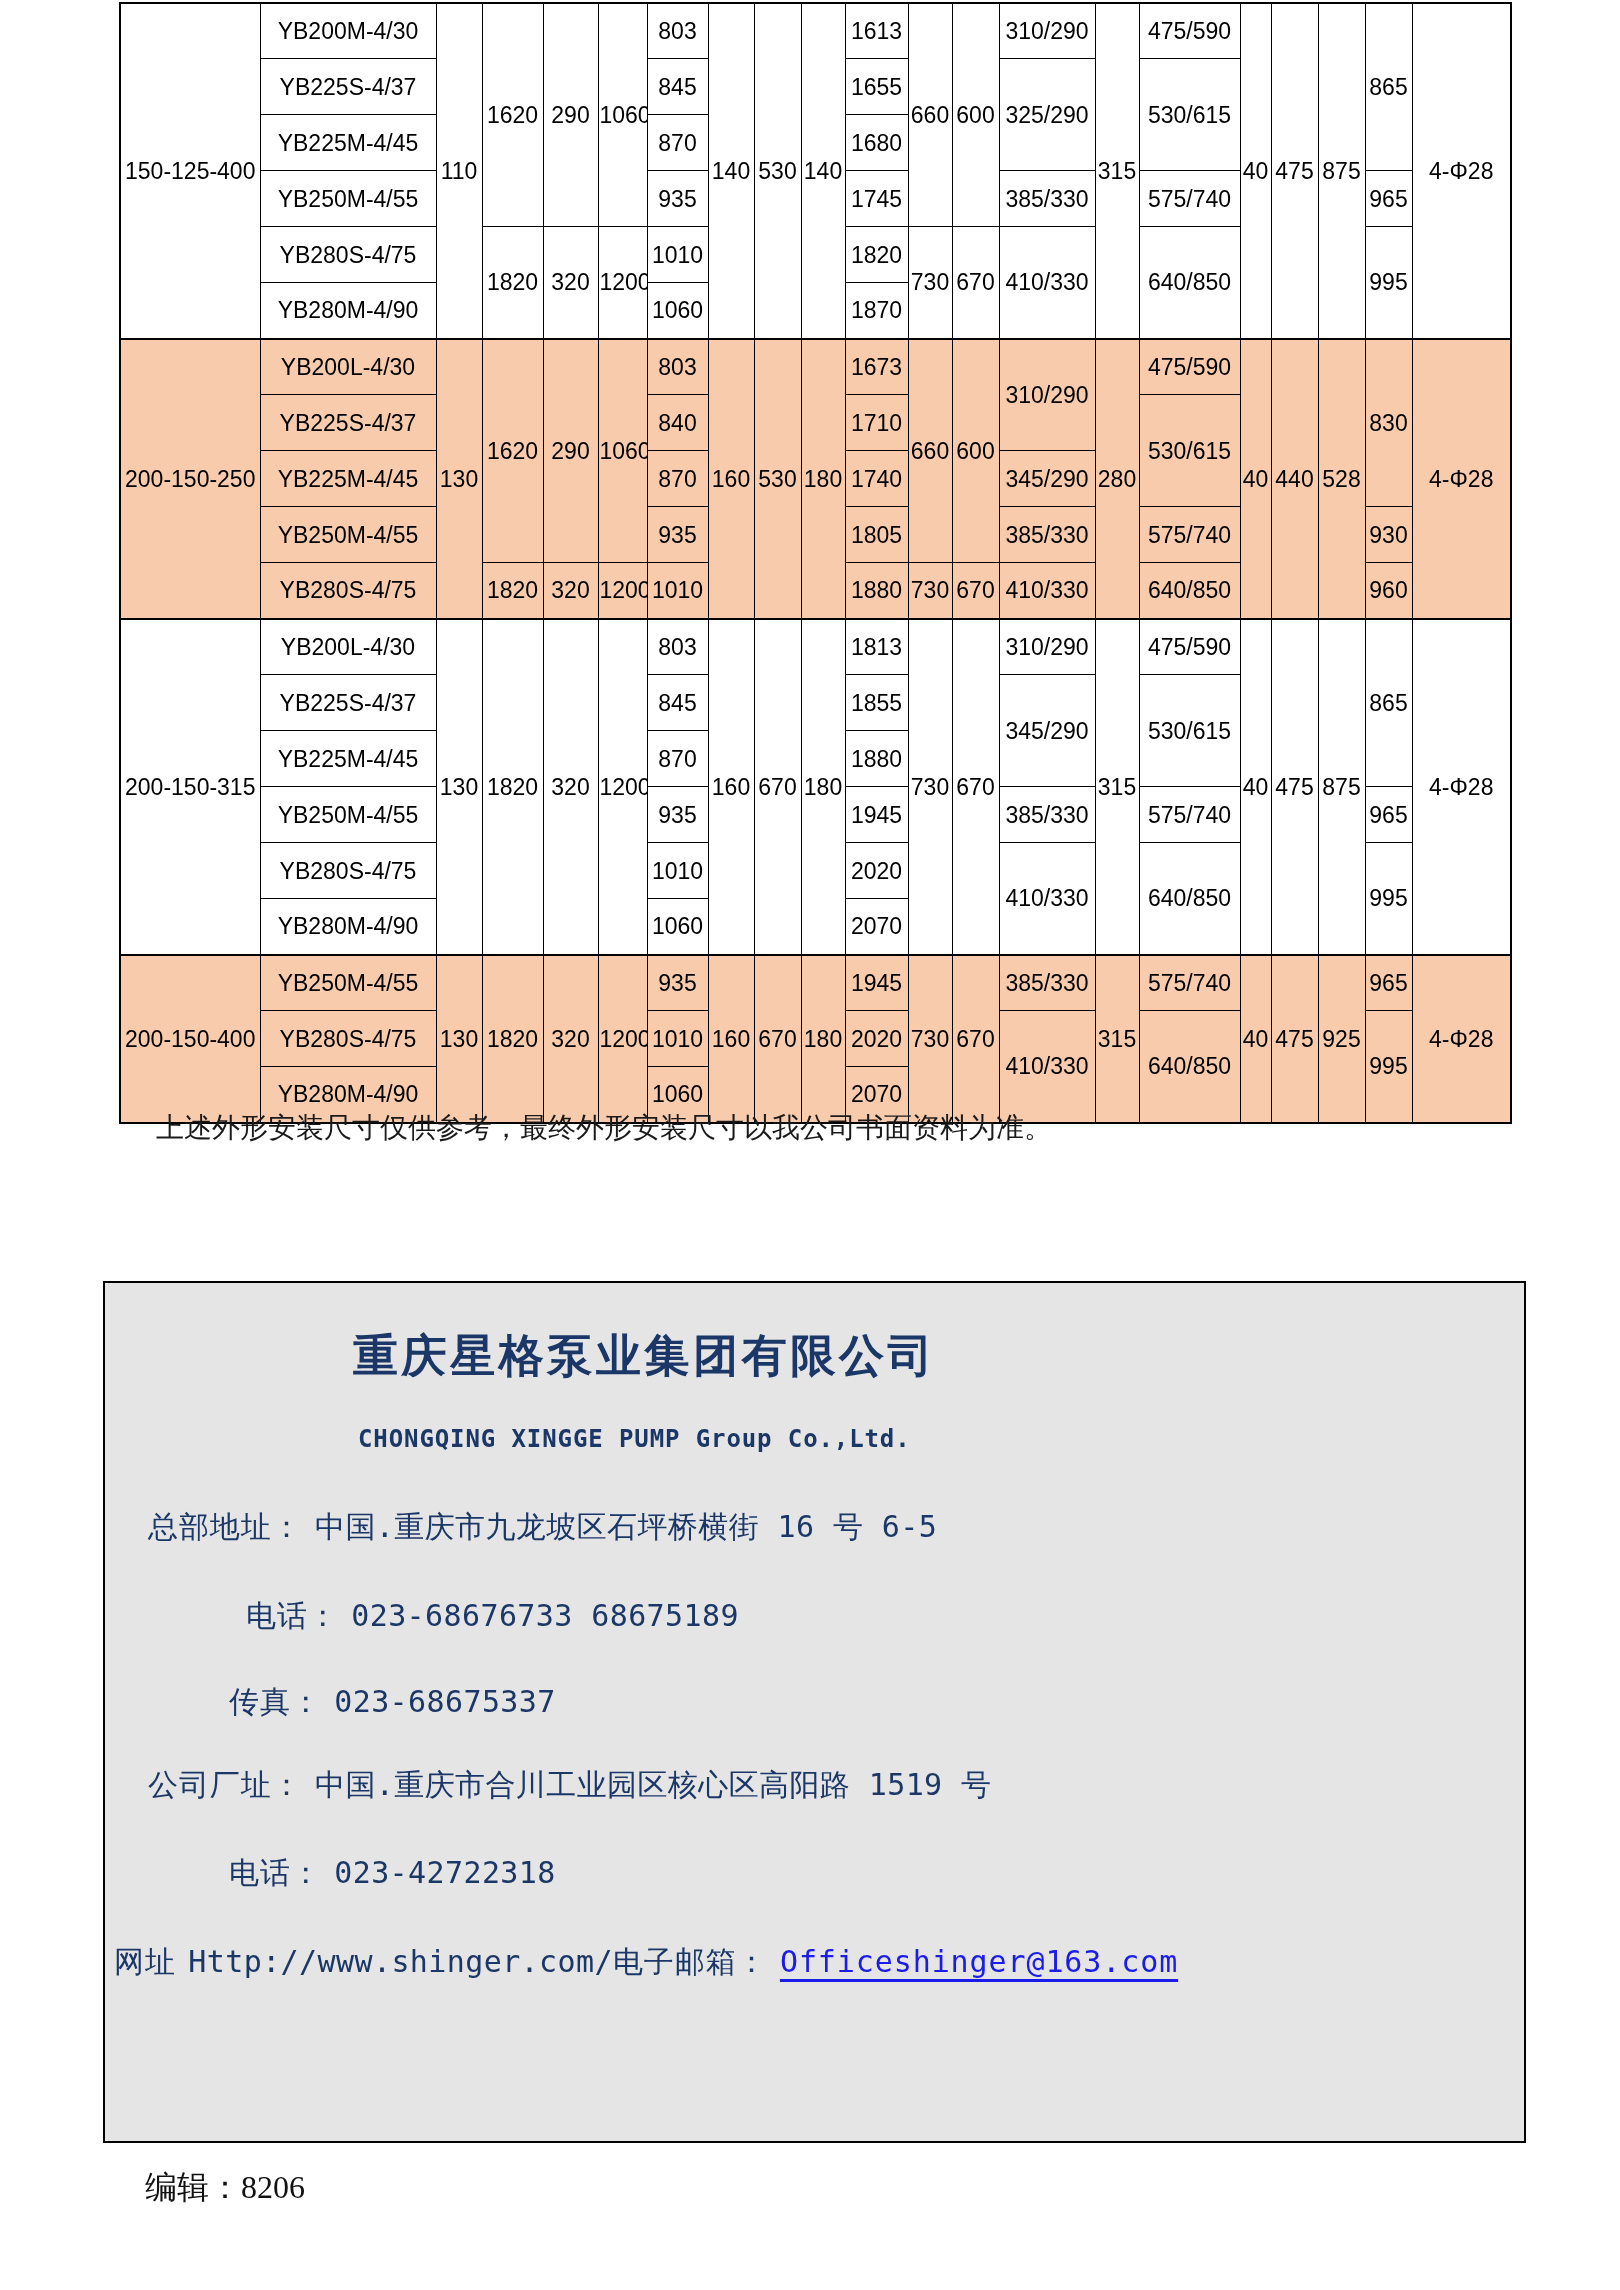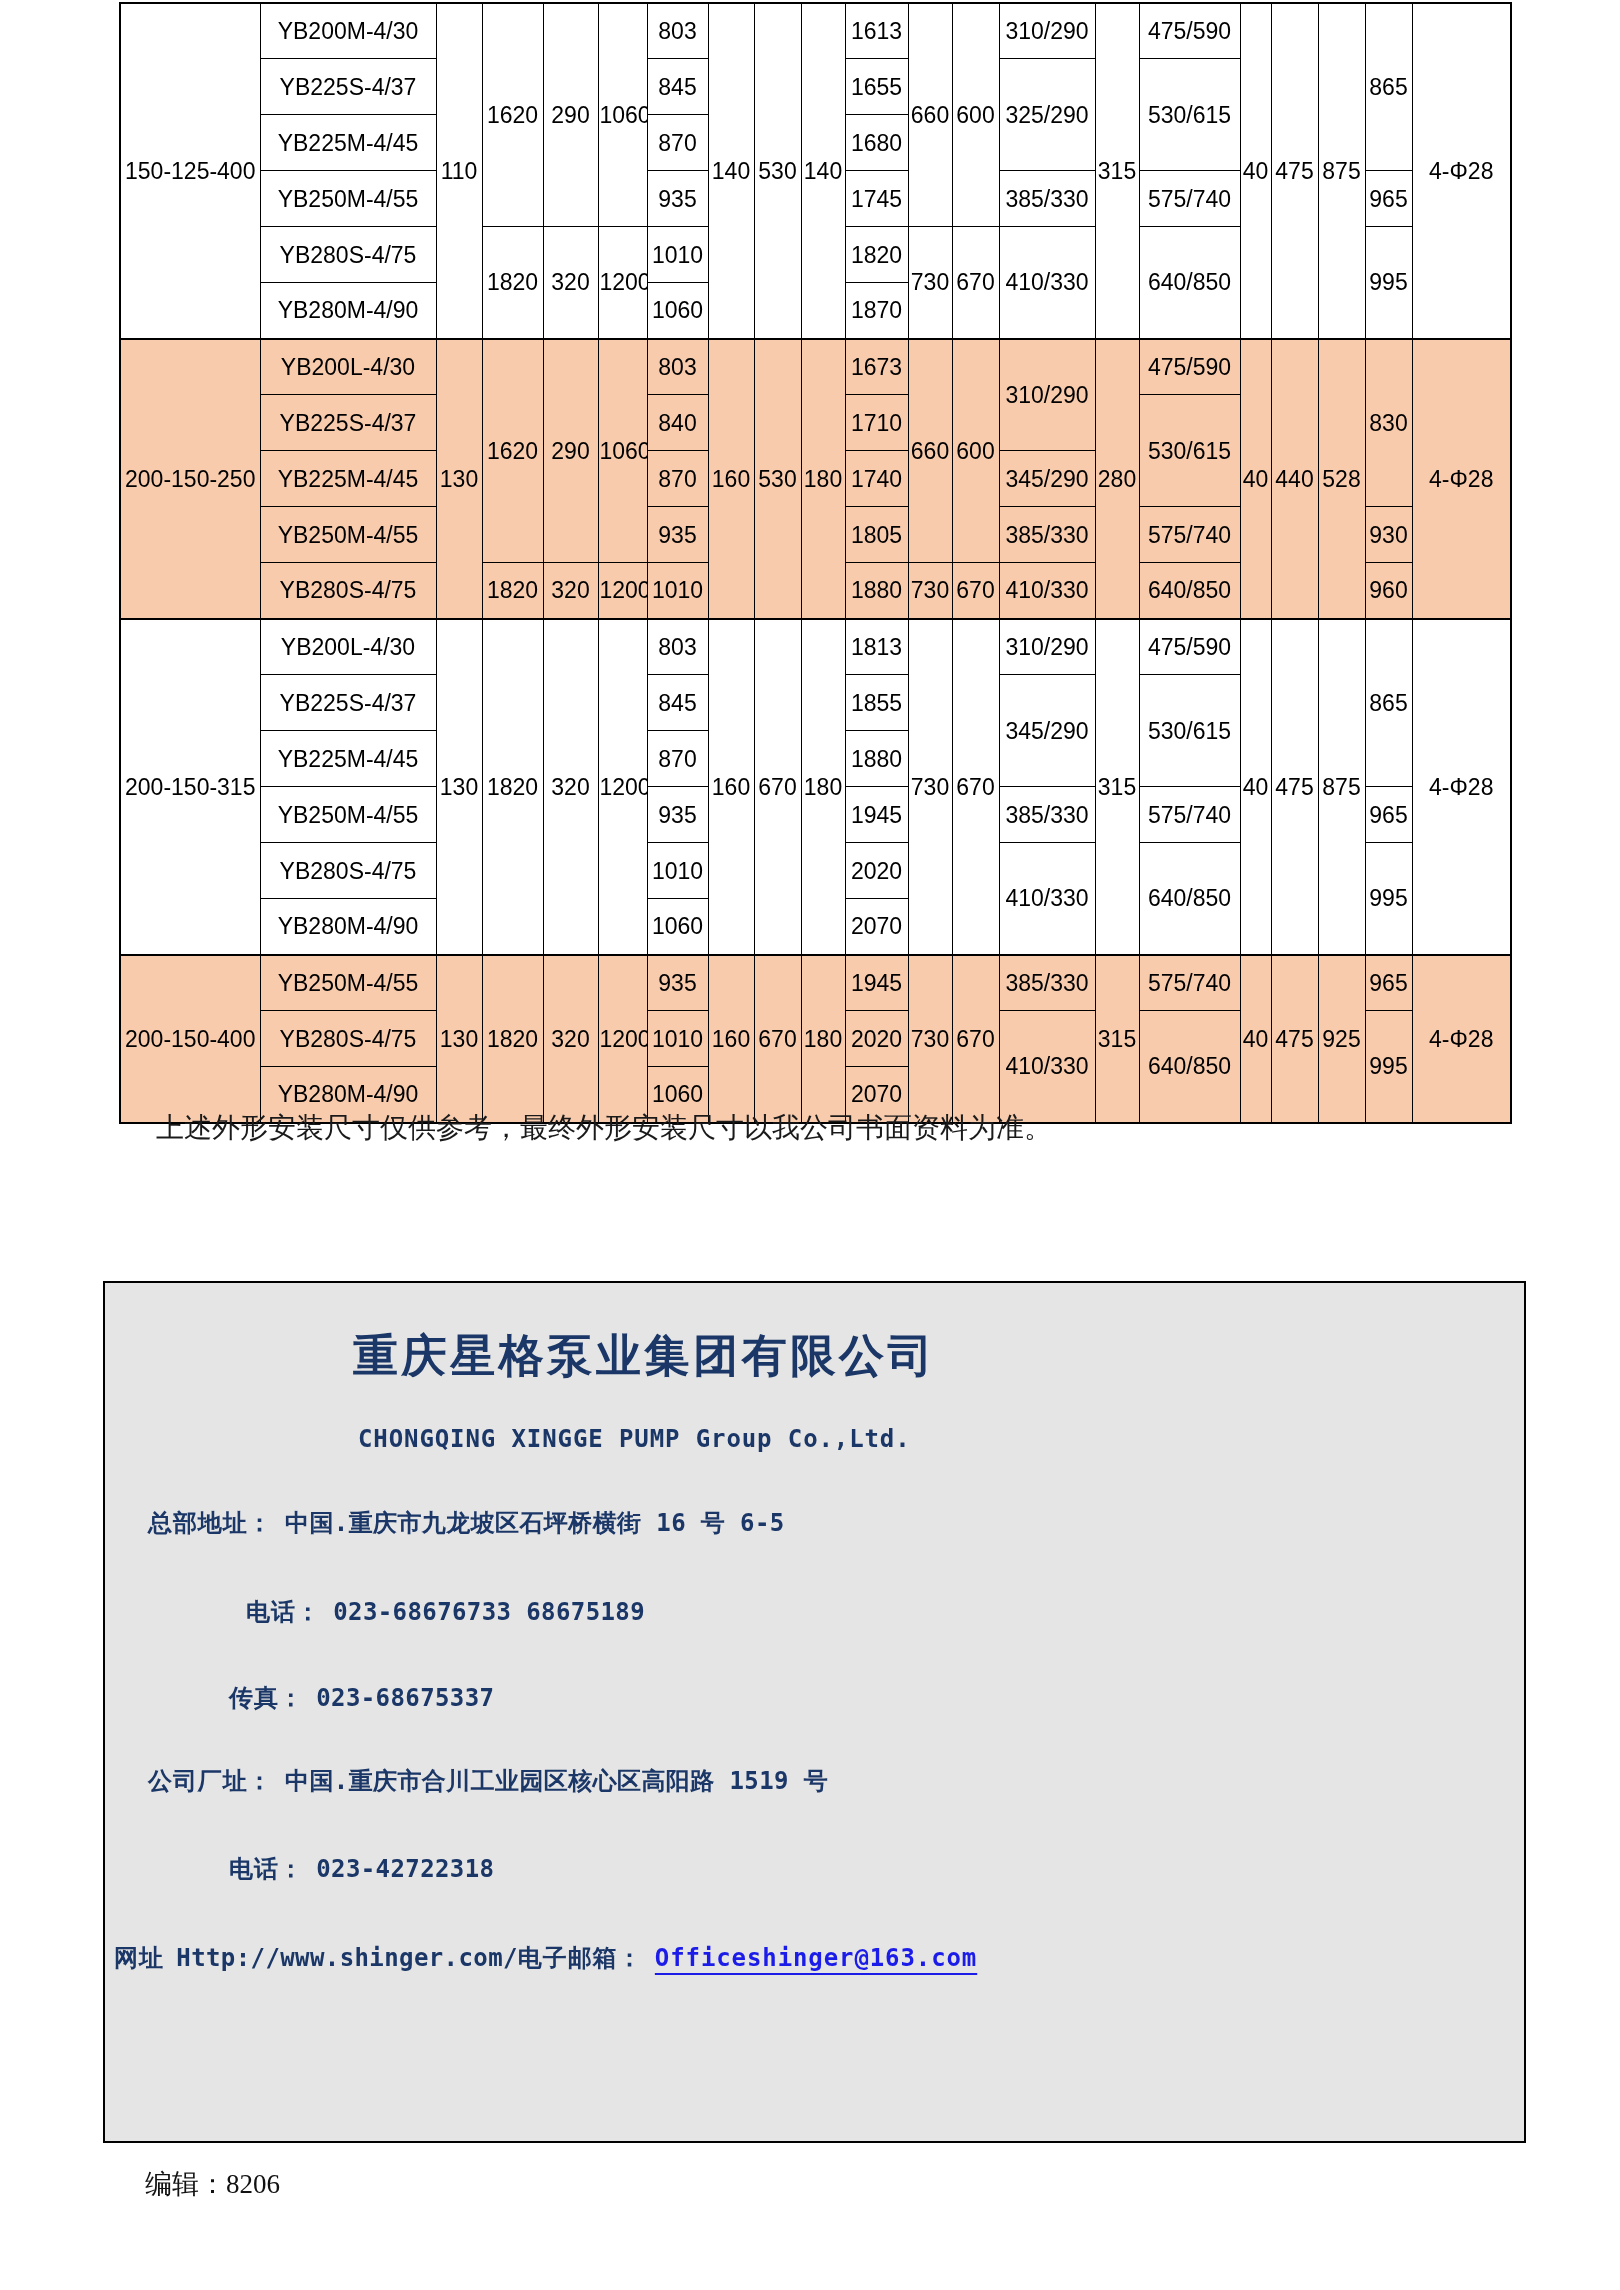--- a/index.html
+++ b/index.html
@@ -46,21 +46,21 @@
     letter-spacing:3.6px;
   }
   .company-name-en{
     position:absolute;left:253px;top:142px;
     font-family:"DejaVu Sans Mono", monospace;
     font-size:24px;font-weight:bold;color:#1B3767;
     letter-spacing:0.9px;
   }
   .info-line{
     position:absolute;
-    font-size:24px;font-weight:bold;color:#1B3767;
+    font-size:30px;font-weight:normal;color:#1B3767;
     white-space:nowrap;letter-spacing:0.9px;
   }
   .info-line .lbl{margin-right:12.5px;}
   .info-line .val{font-family:"DejaVu Sans Mono", monospace;letter-spacing:0.4px;}
   .line-1{left:43px; top:224px;}
   .line-2{left:124px;top:313px;margin-left:17px;}
   .line-3{left:124px;top:399px;}
   .line-4{left:43px; top:482px;}
   .line-5{left:124px;top:570px;}
   .line-6{left:9px; top:659px;}
@@ -69,21 +69,21 @@
     font-family:"DejaVu Sans Mono", monospace;
     color:#1C1CE8;text-decoration:underline;
     text-underline-offset:7.2px;
     padding-right:27px; 
   }
 
   
   .editor-line{
     position:absolute;left:145px;top:2166px;
     font-family:"Liberation Serif", serif;
-    font-size:27px;color:#111;
+    font-size:32px;color:#111;
   }
 </style>
 </head>
 <body>
 
 <table class="dim-table">
   <colgroup>
       <col style="width: 140px;">
       <col style="width: 176px;">
       <col style="width: 46px;">

